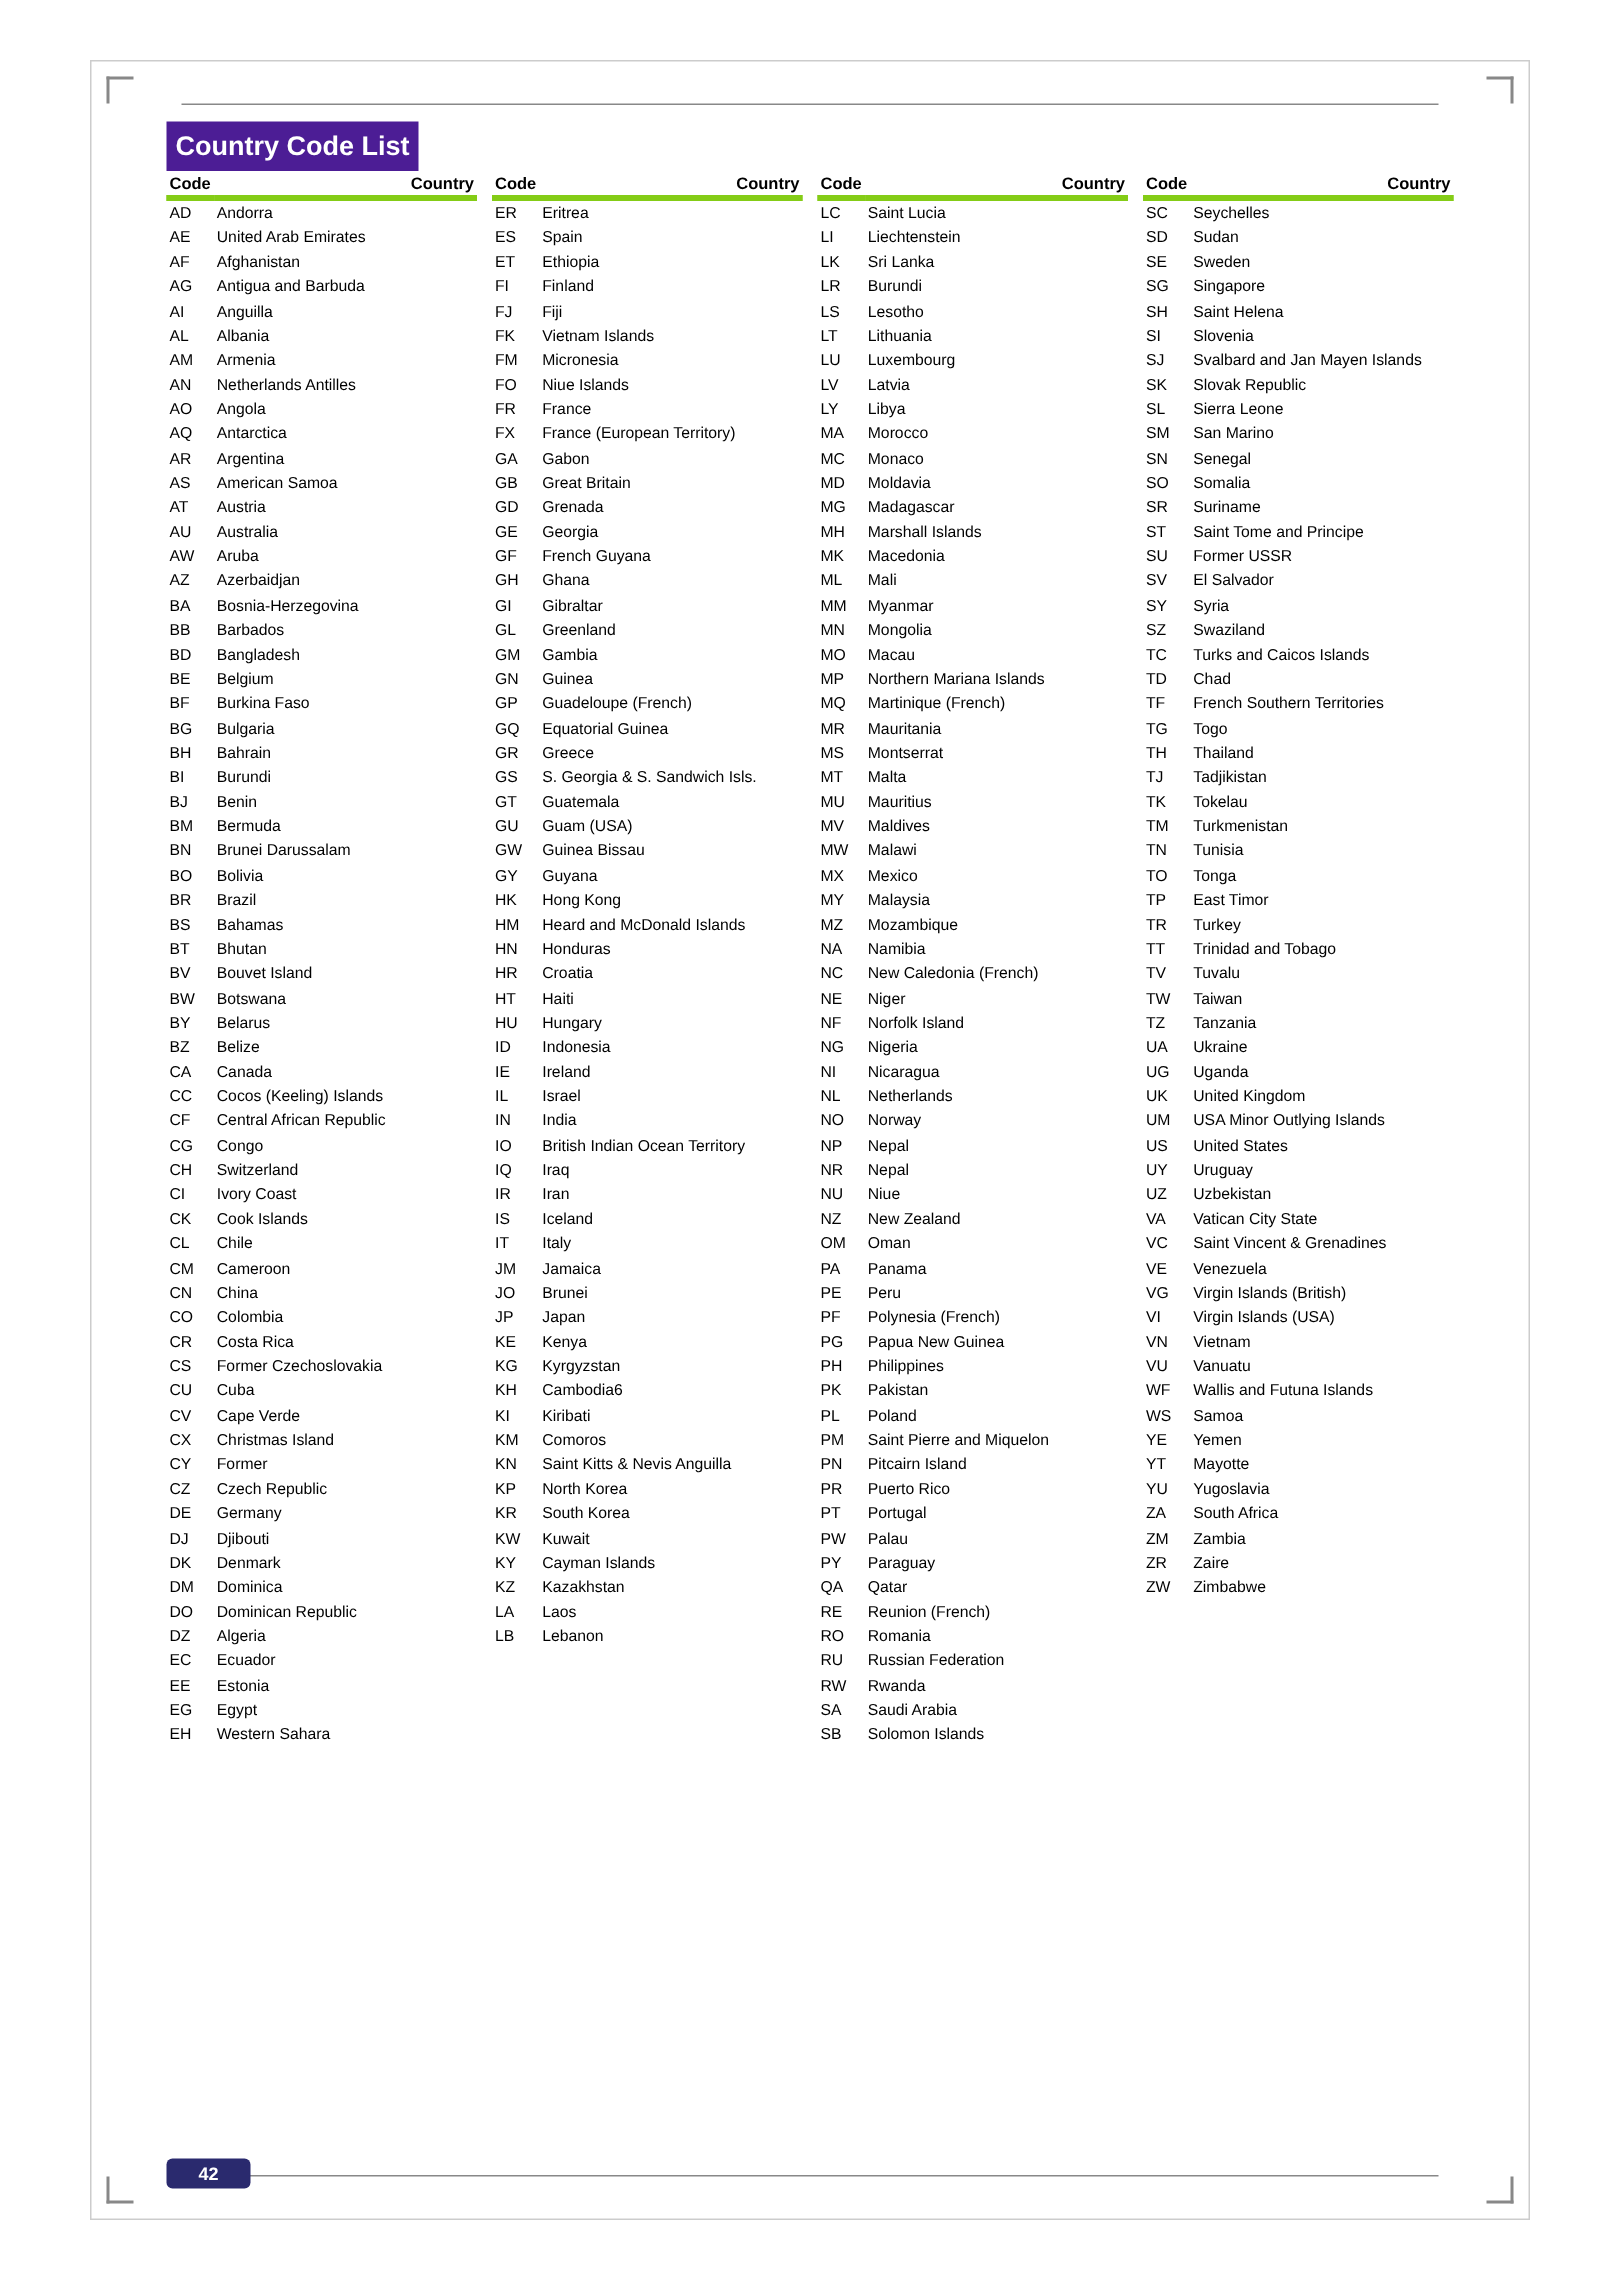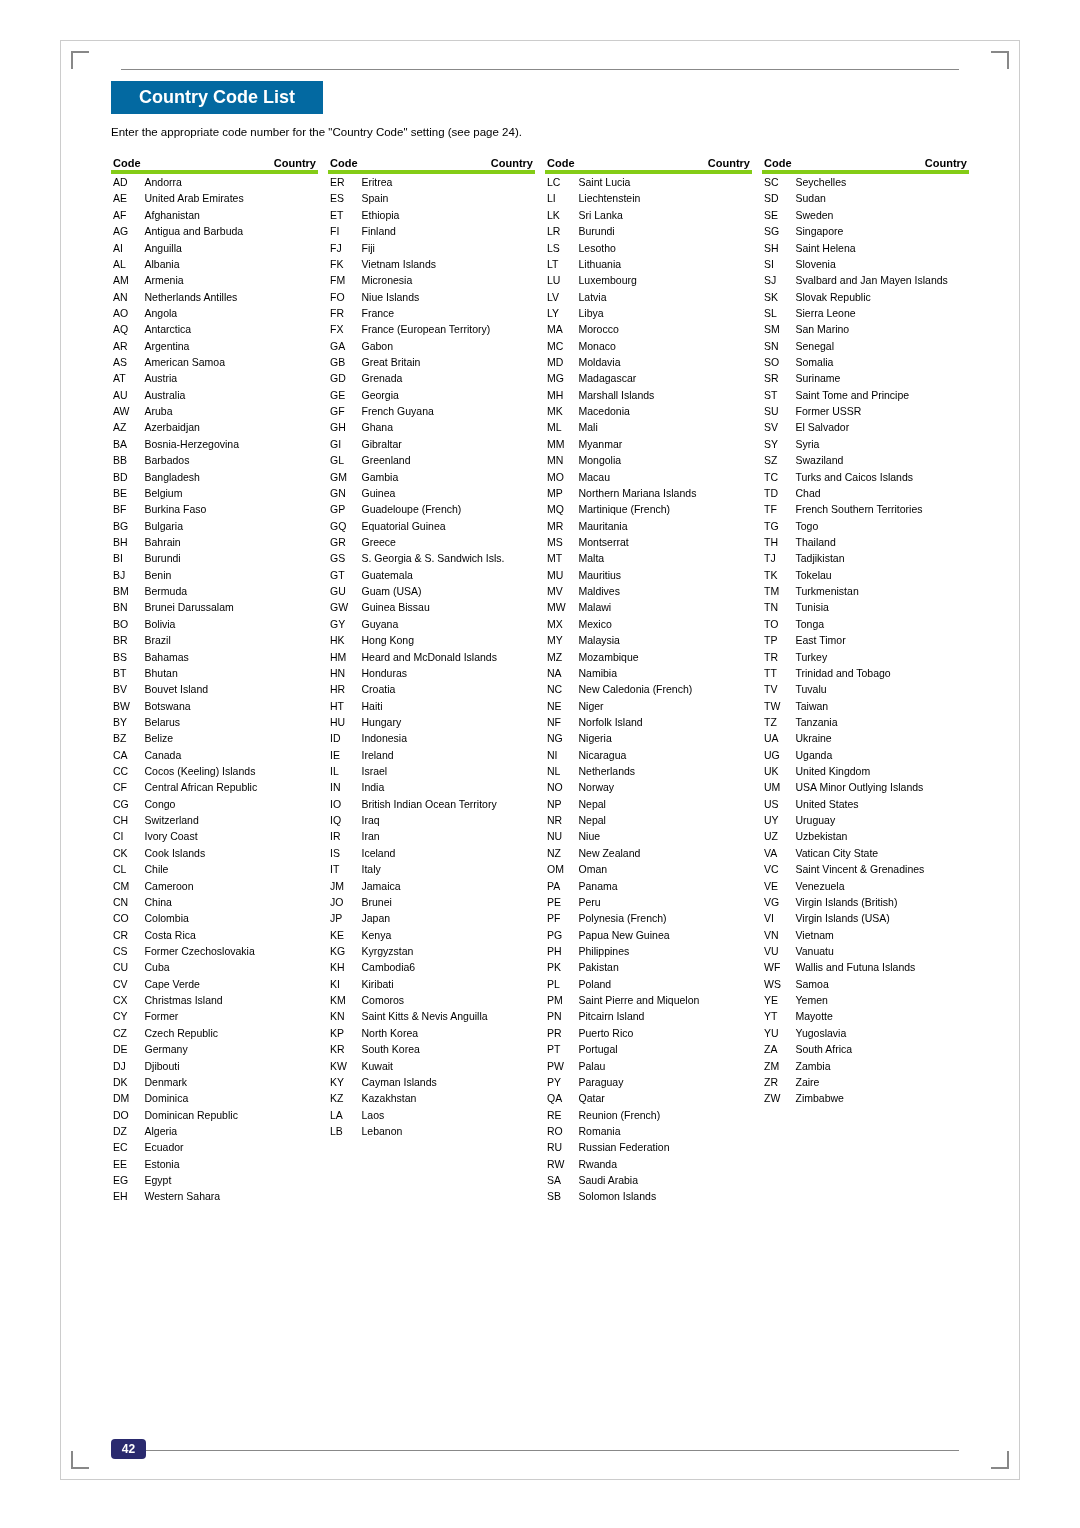--- a/index.html
+++ b/index.html
@@ -12,27 +12,27 @@
       min-height: 1528px;
       padding: 40px 60px;
     }
     .page-container {
       border: 1px solid #ccc;
       padding: 40px 50px 60px 50px;
       min-height: 1440px;
       position: relative;
     }
     .title-bar {
-      background: #0369a1;
+      background: #4c1d95;
       color: #fff;
       display: inline-block;
-      padding: 6px 28px;
+      padding: 6px 6px;
       font-size: 18px;
       font-weight: bold;
-      margin-bottom: 12px;
+      margin-bottom: 2px;
     }
     .subtitle {
       font-size: 11.5px;
       margin-bottom: 18px;
       color: #000;
     }
     .columns-wrapper {
       display: flex;
       gap: 0;
       width: 100%;
@@ -66,21 +66,21 @@
     }
     td.country {
       font-weight: normal;
     }
     .page-number {
       position: absolute;
       bottom: 20px;
       left: 50px;
       background: #2a2a6e;
       color: #fff;
-      width: 35px;
+      width: 56px;
       height: 20px;
       border-radius: 4px;
       display: flex;
       align-items: center;
       justify-content: center;
       font-size: 12px;
       font-weight: bold;
     }
     .corner-mark-tl {
       position: absolute;
@@ -128,21 +128,20 @@
 
 <div class="page-container">
   <div class="corner-mark-tl"></div>
   <div class="corner-mark-tr"></div>
   <div class="corner-mark-bl"></div>
   <div class="corner-mark-br"></div>
   <div class="top-rule"></div>
   <div class="bottom-rule"></div>
 
   <div class="title-bar">Country Code List</div>
-  <p class="subtitle">Enter the appropriate code number for the "Country Code" setting (see page 24).</p>
 
   <div class="columns-wrapper">
   <div class="col">
         <table>
           <thead>
             <tr>
               <th>Code</th>
               <th>Country</th>
             </tr>
           </thead>

